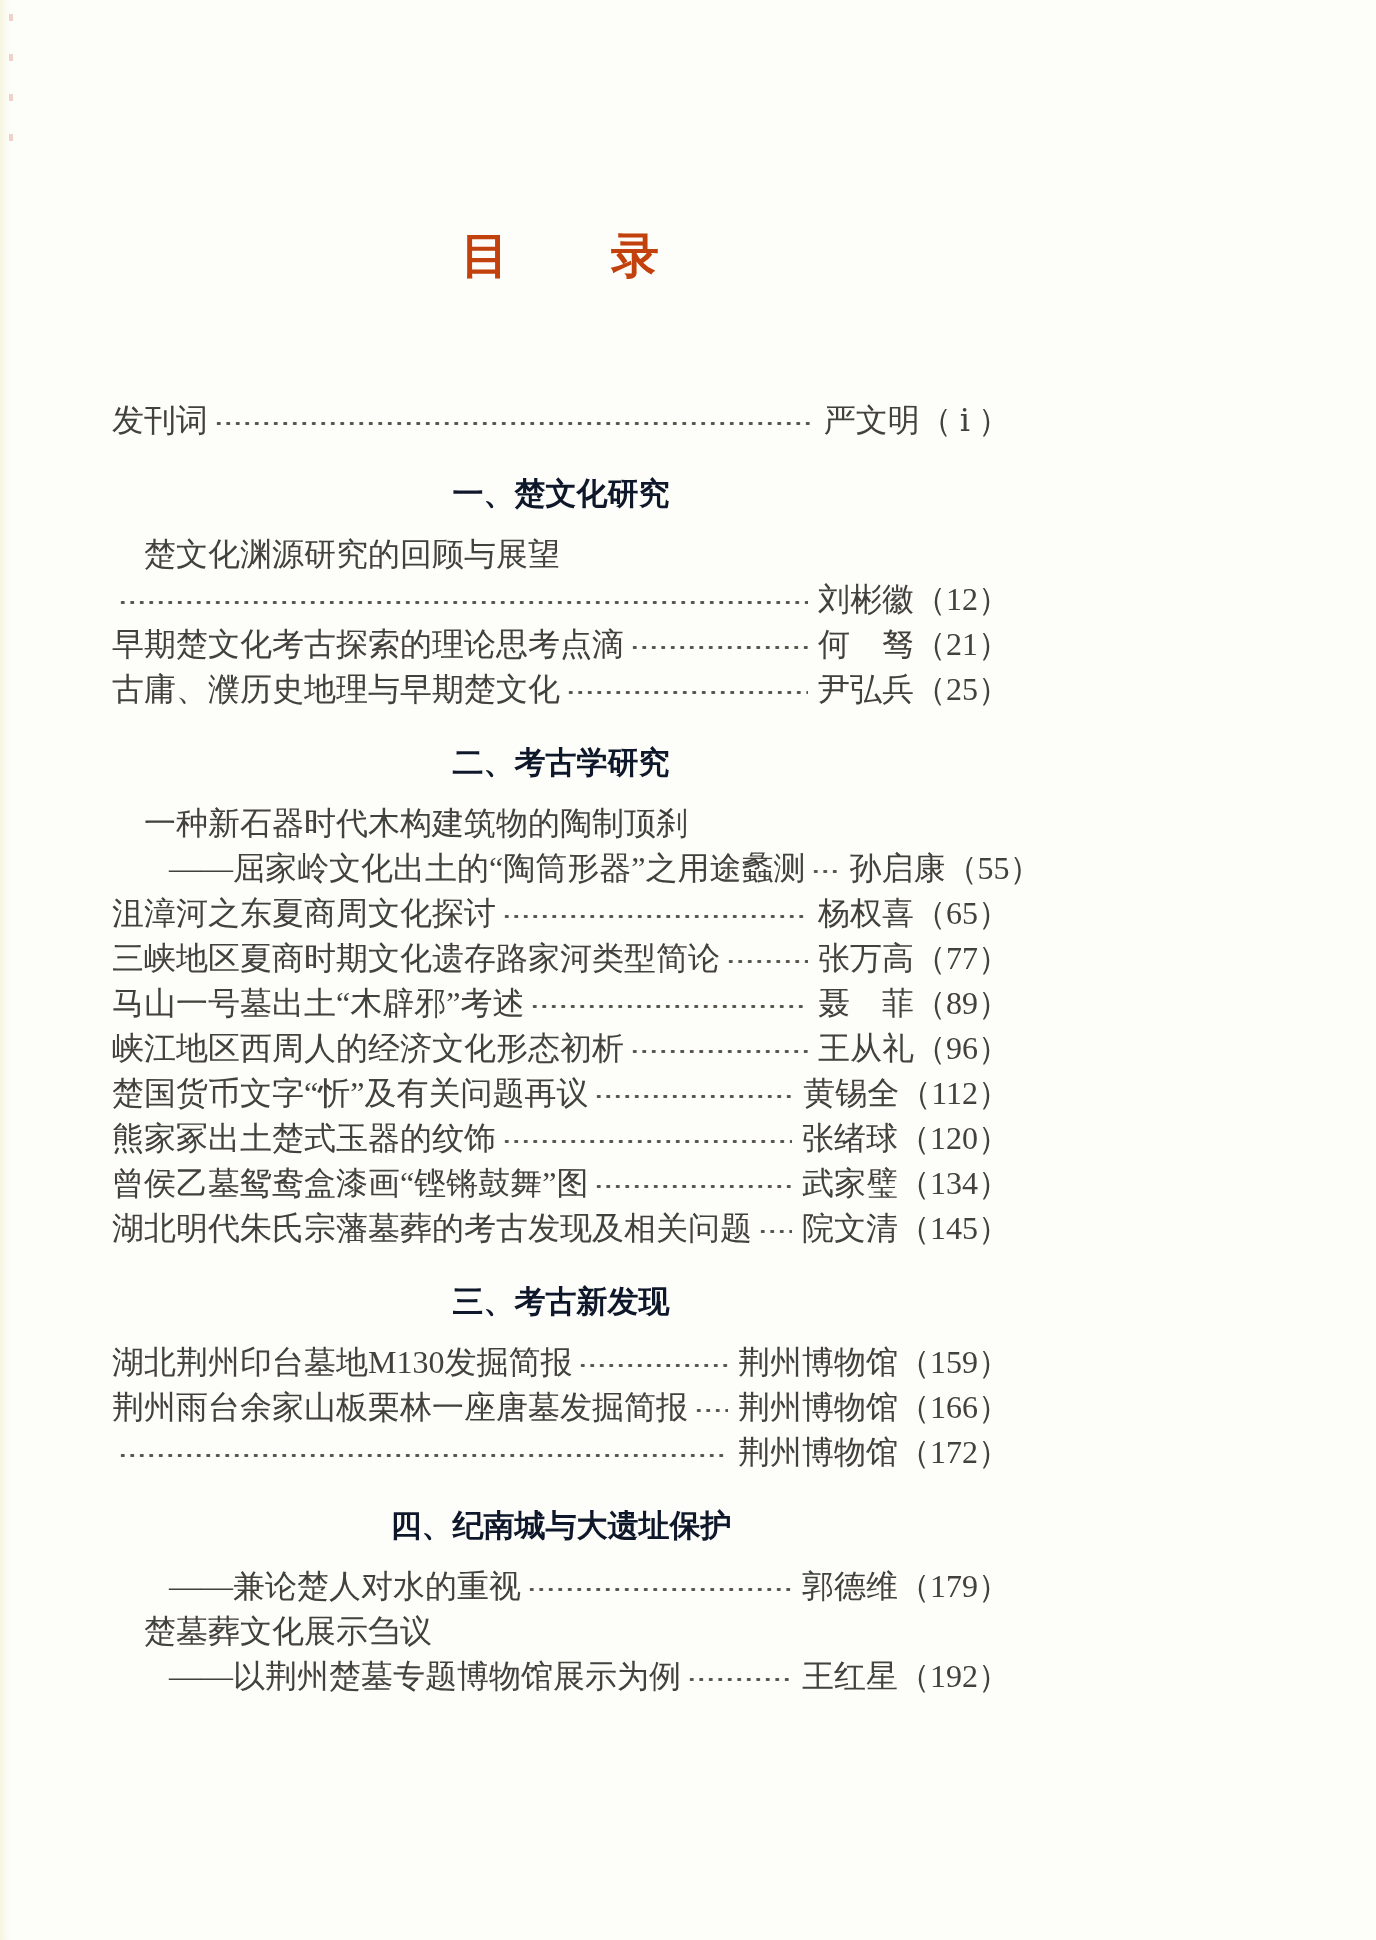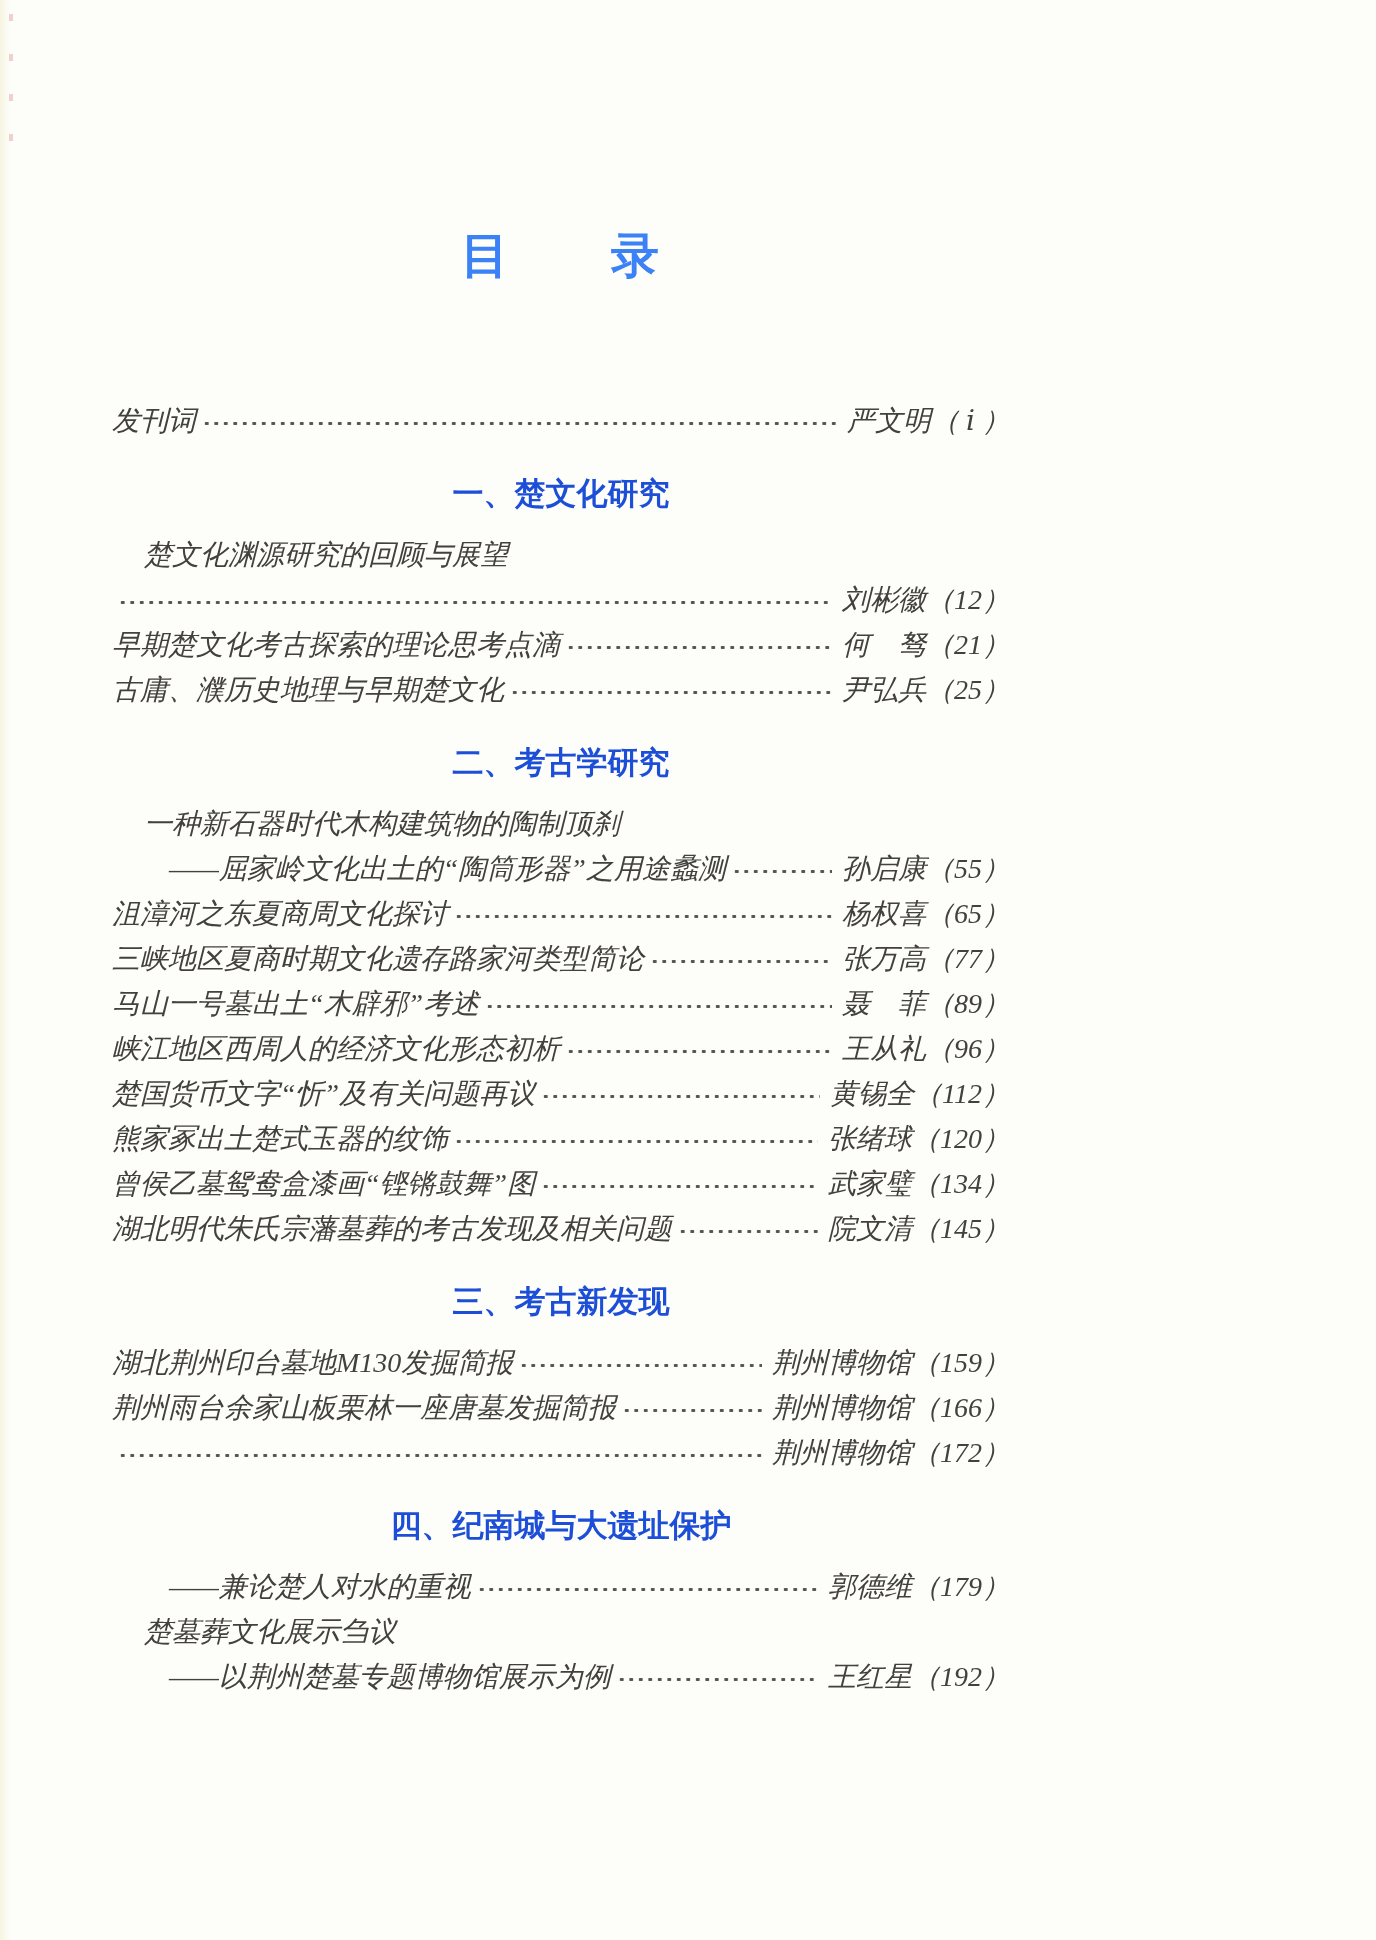--- a/index.html
+++ b/index.html
@@ -34,31 +34,30 @@
     left: 112px;
     top: 0;
     width: 898px;
   }
   .doc-title {
     margin: 226px 0 0 0;
     text-align: center;
     font-size: 48px;
     font-weight: 700;
     line-height: 60px;
-    color: #3b82f6;
+    color: #c2410c;
     letter-spacing: 2px;
   }
   .toc-list { margin-top: 112px; }
   .line {
     display: flex;
     align-items: center;
     line-height: 45px;
-    font-size: 28px;
+    font-size: 32px;
     white-space: nowrap;
-    font-style: italic;
   }
   .line.plain { display: block; margin-left: 32px; }
   .line.indent .t { padding-left: 57px; }
   .t  { white-space: nowrap; }
   .leader {
     flex: 1 1 auto;
     align-self: stretch;
     min-width: 28px;
     margin: 0 10px 0 6px;
     background-image: radial-gradient(circle, #56544c 1.7px, rgba(86,84,76,0) 2px);
@@ -68,21 +67,21 @@
   }
   .author { white-space: nowrap; }
   .pg     { white-space: nowrap; }
   .sec-heading {
     margin: 28px 0 16px 0;
     text-align: center;
     font-family: "Liberation Sans", "DejaVu Sans", sans-serif;
     font-weight: 700;
     font-size: 31px;
     line-height: 45px;
-    color: #1d4ed8;
+    color: #0f172a;
   }
 </style>
 </head>
 <body>
 
 <div class="scan-edge"></div>
 <div class="scan-marks"></div>
 
 <div class="page-inner">
   <div class="doc-title">目　　录</div>

